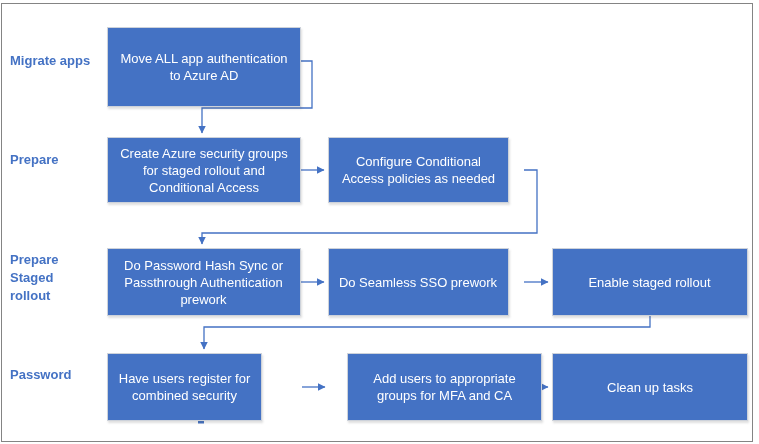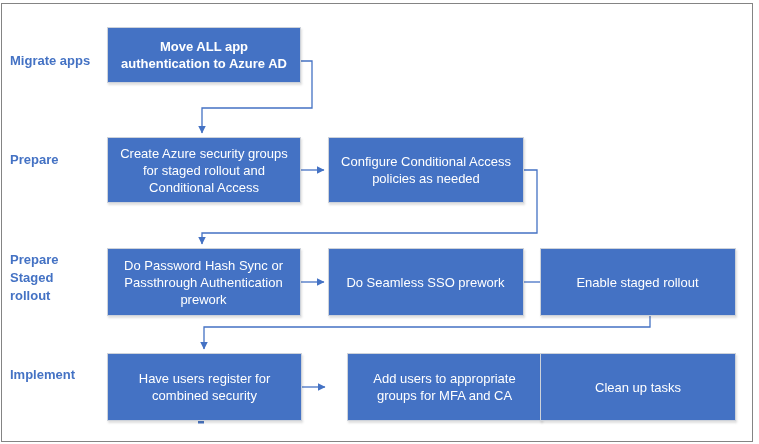--- a/index.html
+++ b/index.html
@@ -26,24 +26,24 @@
   .row-label span{display:block;}
   .node{
     position:absolute;background:var(--node-fill);color:var(--node-text);
     border:1px solid var(--node-border);box-sizing:border-box;
     display:flex;align-items:center;justify-content:center;text-align:center;
     font-size:13px;line-height:17px;padding:4px 9px;
     box-shadow:1px 2px 2px rgba(80,80,80,0.18);
   }
   
   .c1{left:107px;width:194px;}
-  .c2{left:328px;width:196px;}
-  .c3{left:540px;width:196px;}
+  .c2{left:328px;width:181px;}
+  .c3{left:552px;width:196px;}
   
-  .r1{top:27px;height:56px;font-weight:bold;}
+  .r1{top:27px;height:80px;}
   .r2{top:137px;height:66px;}
   .r3{top:248px;height:68px;padding-left:8px;}
   .r4{top:353px;height:68px;}
   #connectors{position:absolute;left:0;top:0;pointer-events:none;}
   #connectors path{stroke:var(--connector);stroke-width:1.3;fill:none;}
   #connectors .stub{fill:var(--connector);stroke:none;}
   #connectors marker path{fill:var(--connector);stroke:none;}
 </style>
 </head>
 <body>
@@ -57,21 +57,21 @@
   </div>
   <div class="row-label" style="top:151px">
     <span>Prepare</span>
   </div>
   <div class="row-label" style="top:251px">
     <span>Prepare</span>
     <span>Staged</span>
     <span>rollout</span>
   </div>
   <div class="row-label" style="top:366px">
-    <span>Implement</span>
+    <span>Password</span>
   </div>
 
   <svg id="connectors" width="759" height="444" viewBox="0 0 759 444">
     <defs>
       <marker id="arw" markerWidth="9" markerHeight="9" refX="7.5" refY="4" orient="auto" markerUnits="userSpaceOnUse">
         <path d="M0,0 L8,4 L0,8 Z"></path>
       </marker>
     </defs>
     <path d="M 300 61 H 312 V 108 H 202 V 133" marker-end="url(#arw)"></path>
     <path d="M 300 170 H 324" marker-end="url(#arw)"></path>
@@ -83,17 +83,17 @@
     <path d="M 524 387 H 548" marker-end="url(#arw)"></path>
     <rect class="stub" x="198" y="420.5" width="6" height="3"></rect>
   </svg>
 
   <div class="node c1 r1">Move ALL app authentication to Azure AD</div>
   <div class="node c1 r2">Create Azure security groups for staged rollout and Conditional Access</div>
   <div class="node c2 r2">Configure Conditional Access policies as needed</div>
   <div class="node c1 r3">Do Password Hash Sync or Passthrough Authentication prework</div>
   <div class="node c2 r3">Do Seamless SSO prework</div>
   <div class="node c3 r3">Enable staged rollout</div>
-  <div class="node c1 r4" style="left:107px;width:195px">Have users register for combined security</div>
+  <div class="node c1 r4" style="left:107px;width:155px">Have users register for combined security</div>
   <div class="node c2 r4" style="left:347px;width:195px">Add users to appropriate groups for MFA and CA</div>
   <div class="node c3 r4">Clean up tasks</div>
 
 </div>
 
 </body></html>

